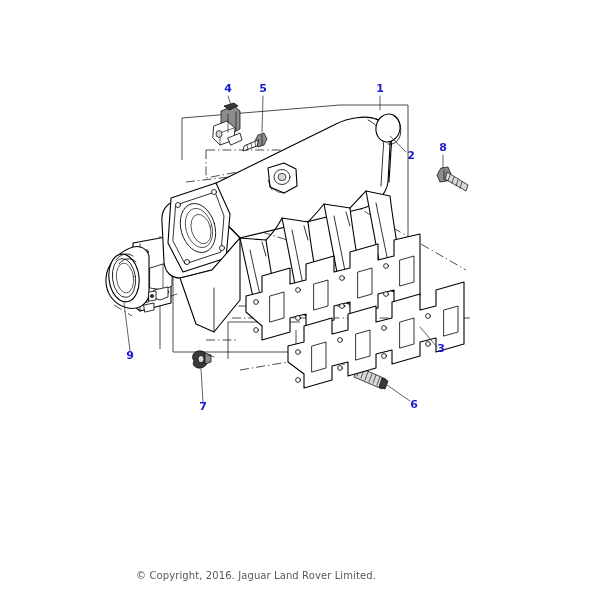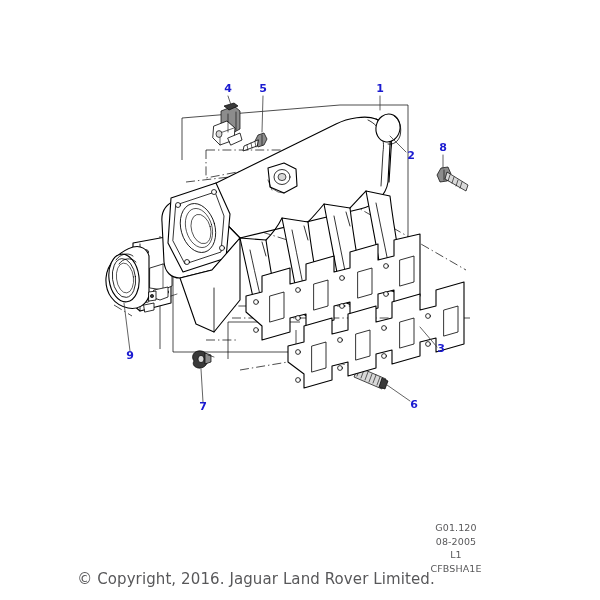--- a/index.html
+++ b/index.html
@@ -49,21 +49,21 @@
   }
   .footer-block div {
     white-space: nowrap;
   }
   .copyright {
     position: absolute;
     left: 0px;
     top: 570px;
     width: 512px;
     text-align: center;
-    font-size: 15px;
+    font-size: 10px;
     color: #58585a;
     letter-spacing: 0.1px;
   }
   
   .ln        { fill: none; stroke: #000; stroke-width: 1.1; stroke-linejoin: round; stroke-linecap: round; }
   .ln-thin   { fill: none; stroke: #000; stroke-width: 0.8; stroke-linejoin: round; stroke-linecap: round; }
   .ln-hair   { fill: none; stroke: #000; stroke-width: 0.6; stroke-linejoin: round; stroke-linecap: round; }
   .fillw     { fill: #ffffff; stroke: #000; stroke-width: 1.1; stroke-linejoin: round; stroke-linecap: round; }
   .fillw-thin{ fill: #ffffff; stroke: #000; stroke-width: 0.8; stroke-linejoin: round; stroke-linecap: round; }
   .filld     { fill: #3a3a3a; stroke: #000; stroke-width: 0.7; stroke-linejoin: round; }
@@ -343,22 +343,16 @@
       <text class="callout-label" x="228" y="92" text-anchor="middle">4</text>
       <text class="callout-label" x="263" y="92" text-anchor="middle">5</text>
       <text class="callout-label" x="414" y="408" text-anchor="middle">6</text>
       <text class="callout-label" x="203" y="410" text-anchor="middle">7</text>
       <text class="callout-label" x="443" y="151" text-anchor="middle">8</text>
       <text class="callout-label" x="130" y="359" text-anchor="middle">9</text>
     </g>
 
   </svg>
 
-  <div class="footer-block">
-    <div>G01.120</div>
-    <div>08-2005</div>
-    <div>L1</div>
-    <div>CFBSHA1E</div>
-  </div>
 
   <div class="copyright">© Copyright, 2016. Jaguar Land Rover Limited.</div>
 
 </div>
 
 </body></html>

